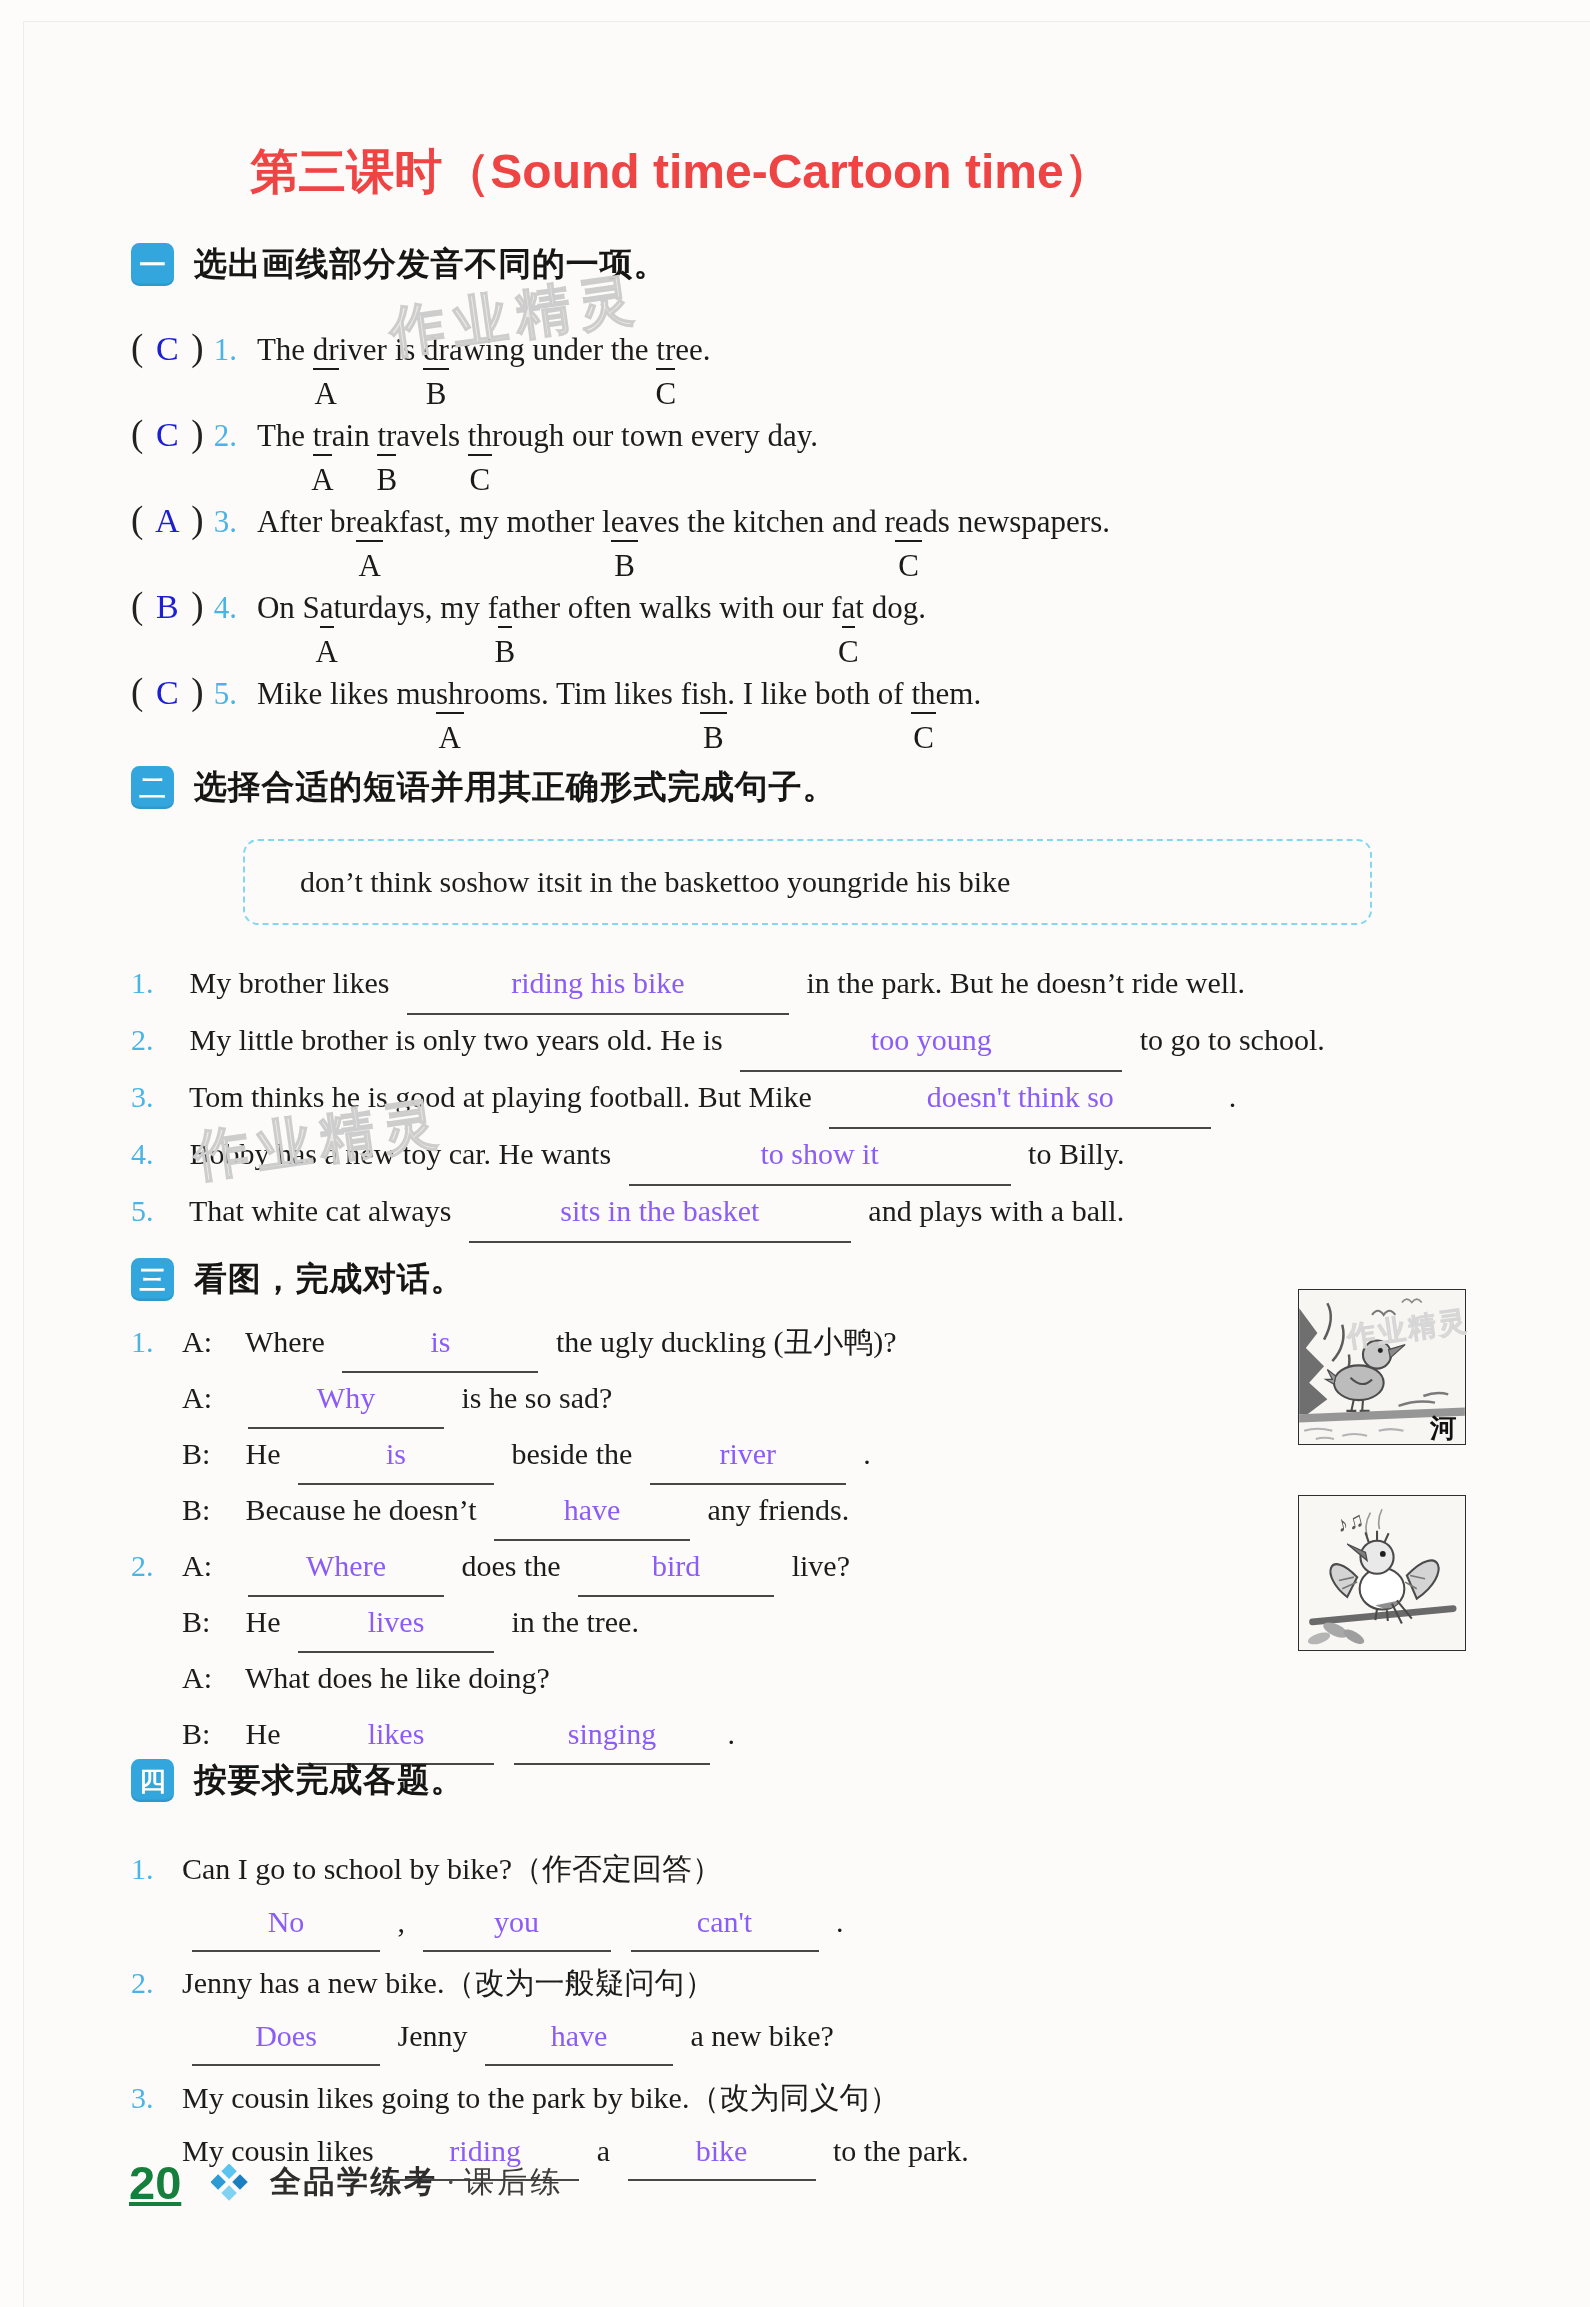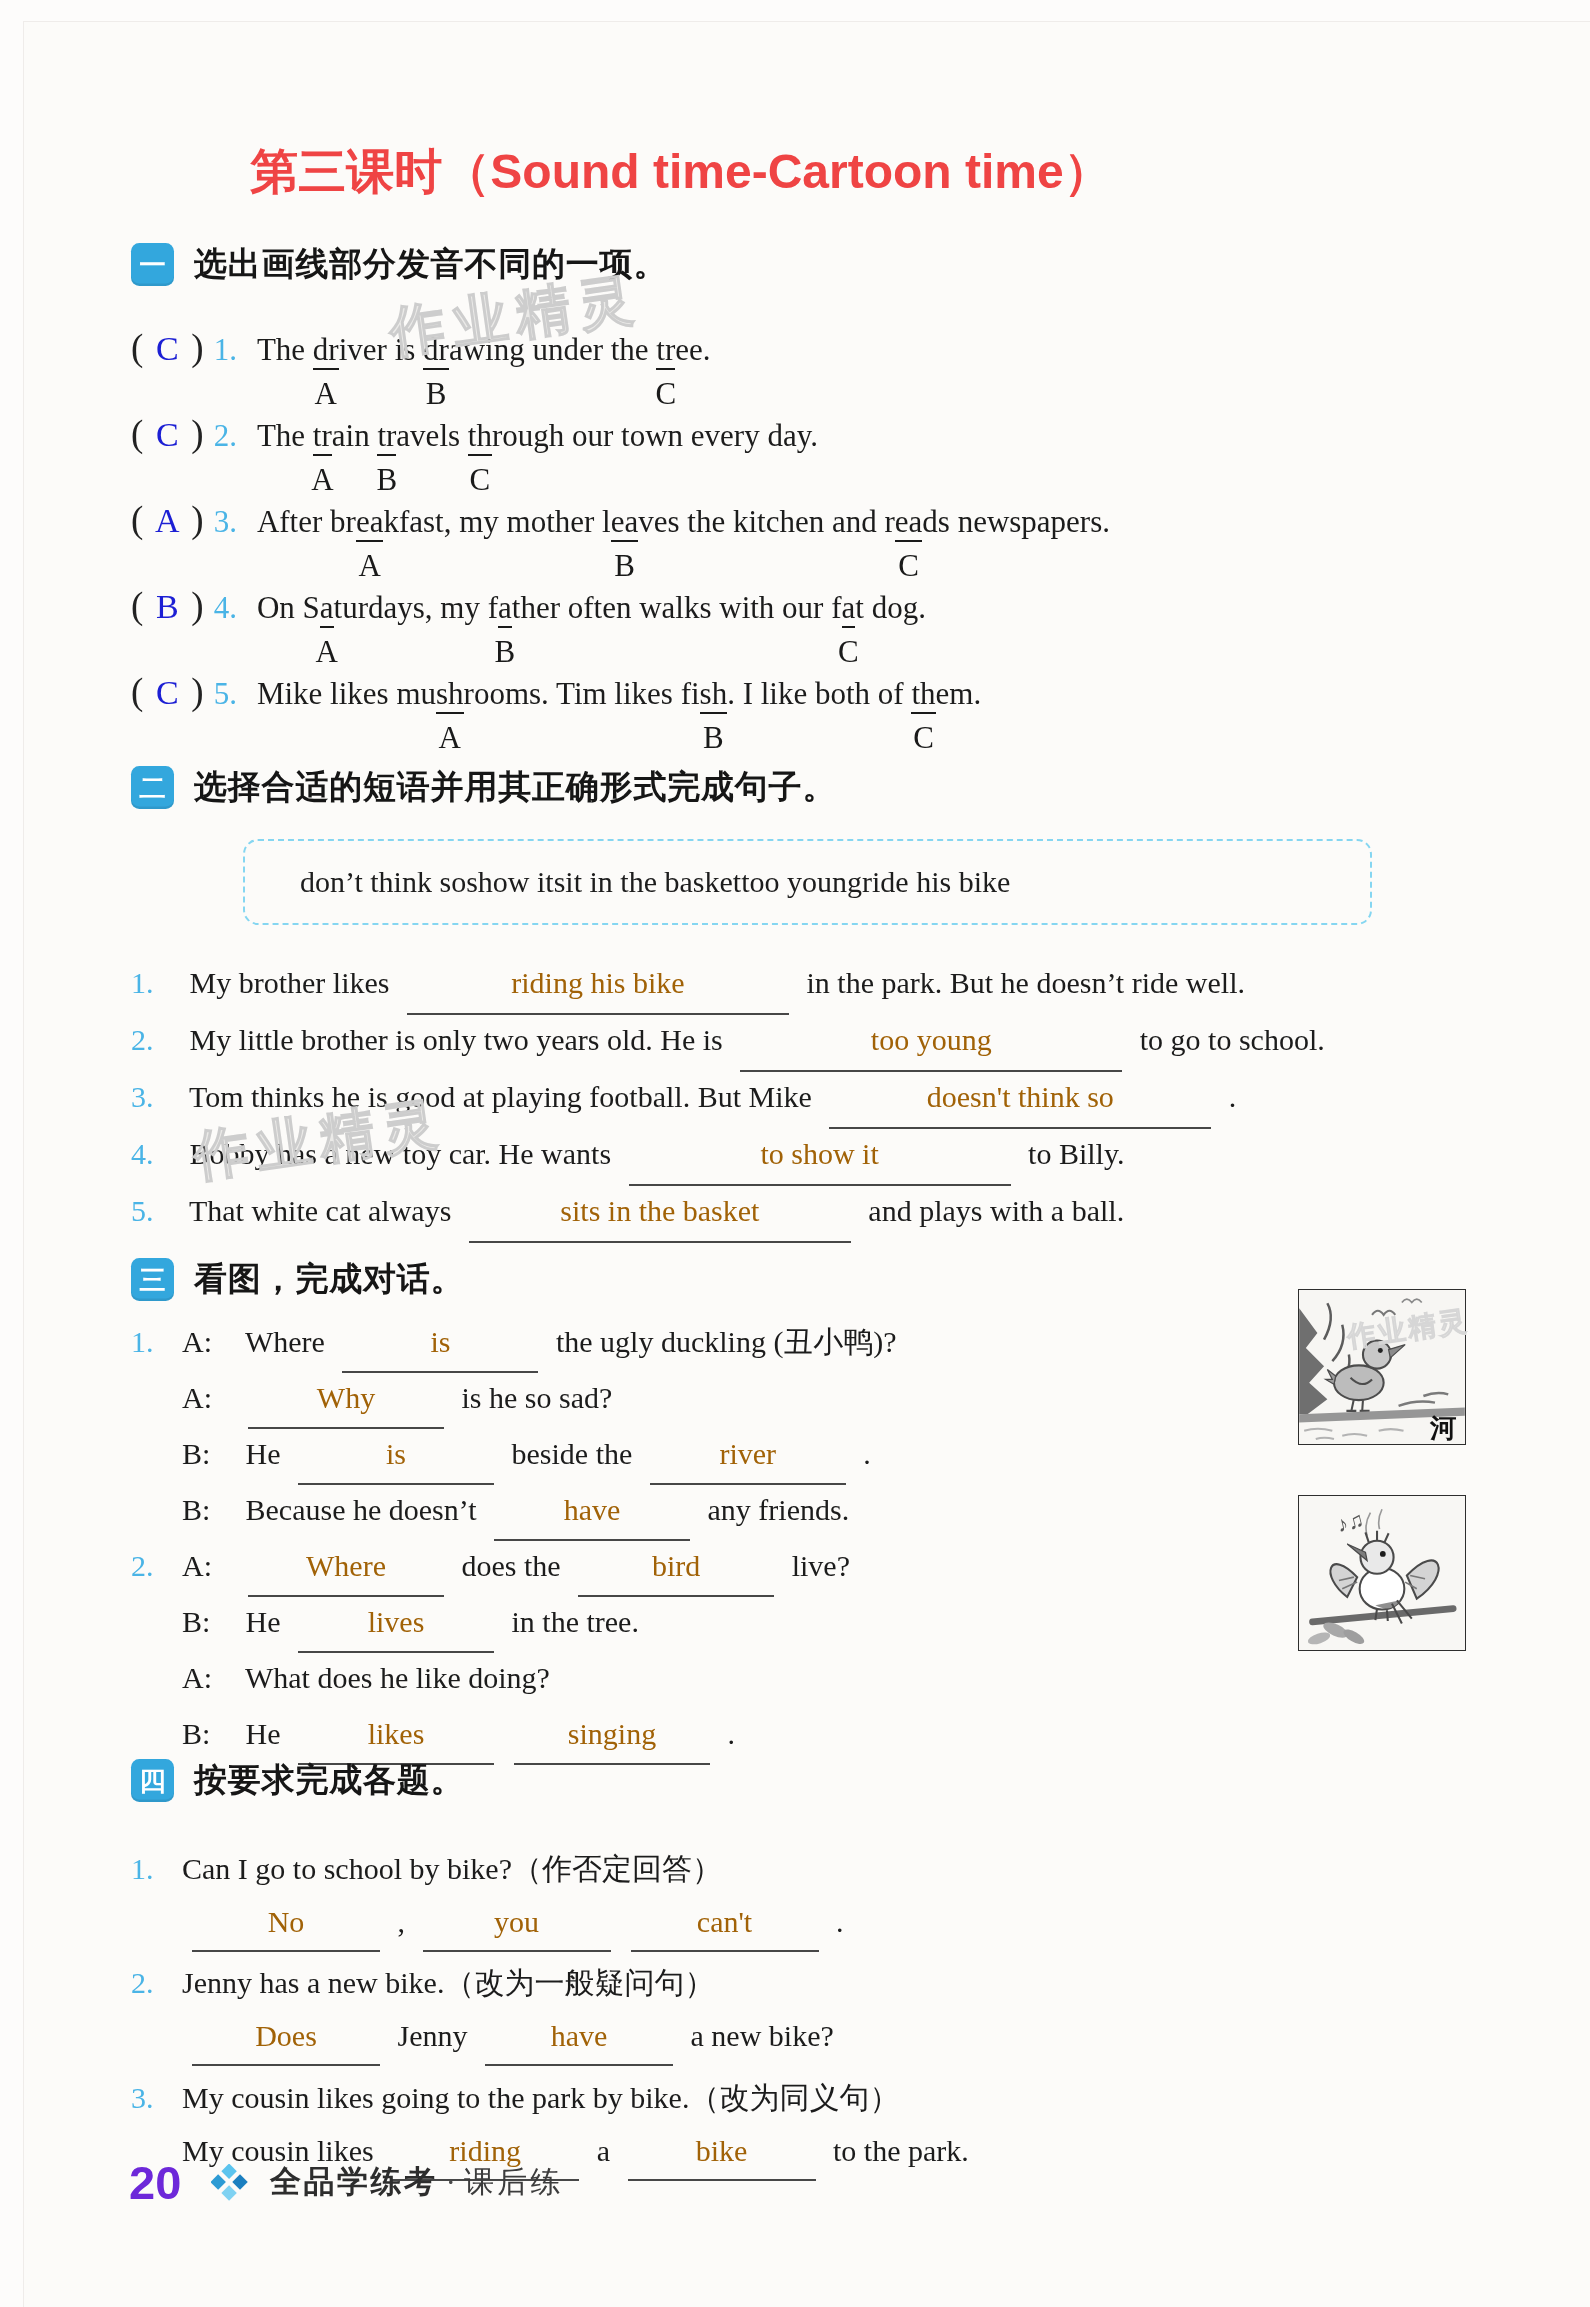--- a/index.html
+++ b/index.html
@@ -44,21 +44,21 @@
   .bank{margin:30px 0 0 112px;width:1129px;height:86px;box-sizing:border-box;
         border:2.5px dashed #85d6f1;border-radius:15px;display:flex;align-items:center;
         padding:0 55px;}
   .bank-item{font-size:30px;color:#1d1d1d;white-space:nowrap;}
 
   
   .line-num{display:inline-block;width:51px;color:#4ab4e6;font-size:30px;}
   .run{font-size:30px;}
   .blank{display:inline-block;margin:0 10px;padding:0 5px 5px 5px;border-bottom:2.5px solid #474747;
          text-align:center;vertical-align:baseline;}
-  .blank-text{color:#a16207;font-size:30px;white-space:nowrap;}
+  .blank-text{color:#8b5cf6;font-size:30px;white-space:nowrap;}
 
   #s2-items{margin-top:33px;}
   .fill-row{height:57px;line-height:50px;white-space:nowrap;font-size:30px;}
   #sec2 .blank{min-width:372px;}
 
   #s3-dialogues{margin-top:16.6px;}
   .dlg-row{height:56px;line-height:48px;white-space:nowrap;font-size:30px;}
   .spk{display:inline-block;width:56px;font-size:30px;}
   #sec3 .blank{min-width:186px;}
 
@@ -70,21 +70,21 @@
   #sec4 .blank{min-width:178px;}
 
   
   .pic{position:absolute;width:166px;height:154px;border:1.7px solid #2e2e2e;background:#f7f6f3;z-index:2;}
   #pic-duckling{left:1298px;top:1289px;}
   #pic-bird{left:1298px;top:1495px;}
   .pic svg{display:block;width:100%;height:100%;}
 
   
   .footer{position:absolute;left:129px;top:2158px;height:48px;display:flex;align-items:center;z-index:2;}
-  .pg-num{font-family:"Liberation Sans",sans-serif;font-weight:700;font-size:47px;color:#6d28d9;}
+  .pg-num{font-family:"Liberation Sans",sans-serif;font-weight:700;font-size:47px;color:#15803d;text-decoration:underline;}
   .diamond-icon{margin:0 21.6px 0 30px;}
   .brand{font-family:"Liberation Sans",sans-serif;font-weight:700;font-size:31px;color:#2d2d2d;letter-spacing:2.5px;}
   .dot{margin:0 8.3px;font-size:30px;color:#4a4a4a;}
   .series{font-family:"Liberation Sans",sans-serif;font-size:30px;color:#3c3c3c;letter-spacing:3.3px;}
 </style>
 </head>
 <body>
 
 <div class="page">
   <div class="scan-edge"></div>

